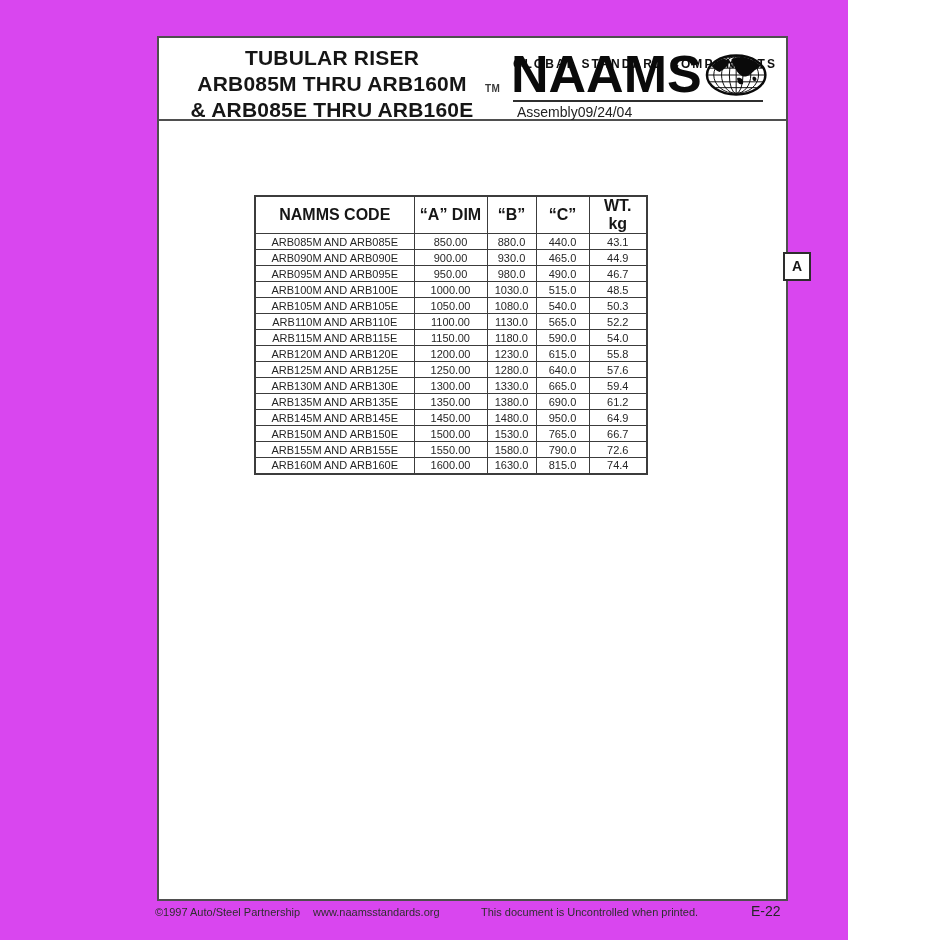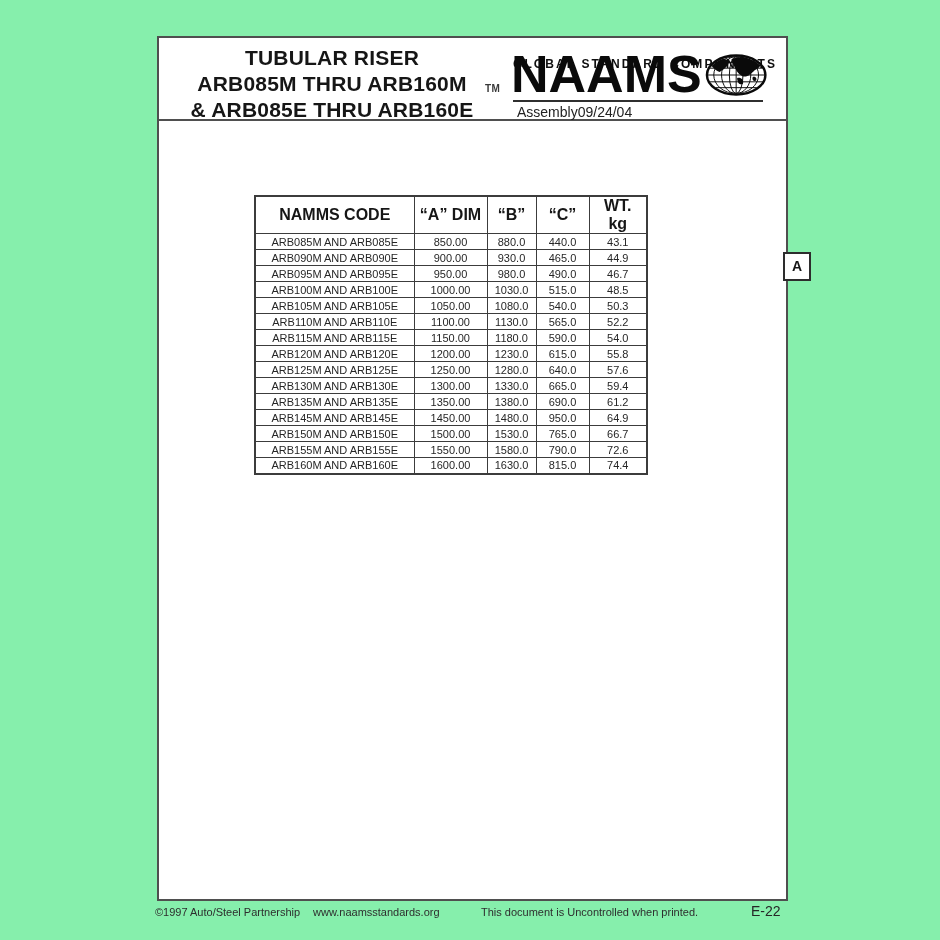--- a/index.html
+++ b/index.html
@@ -1,18 +1,18 @@
 <!DOCTYPE html>
 <html><head>
 <meta charset="utf-8">
 <style>
   * { margin:0; padding:0; box-sizing:border-box; }
   html,body { width:940px; height:940px; background:#ffffff; overflow:hidden;
     font-family:"Liberation Sans", sans-serif; color:#1c1c1c; }
-  .canvas { position:relative; width:940px; height:940px; background:#86efac; }
+  .canvas { position:relative; width:848px; height:940px; background:#d946ef; }
 
   
   .page { position:absolute; left:157px; top:36px; width:631px; height:865px;
     background:#ffffff; border:2px solid #4f4f4f; }
 
   
   .header { position:absolute; left:0; top:0; width:100%; height:83px;
     border-bottom:2px solid #4f4f4f; }
   .title { position:absolute; left:2px; top:7px; width:342px; text-align:center;
     font-size:21px; line-height:26px; font-weight:bold; color:#161616;

